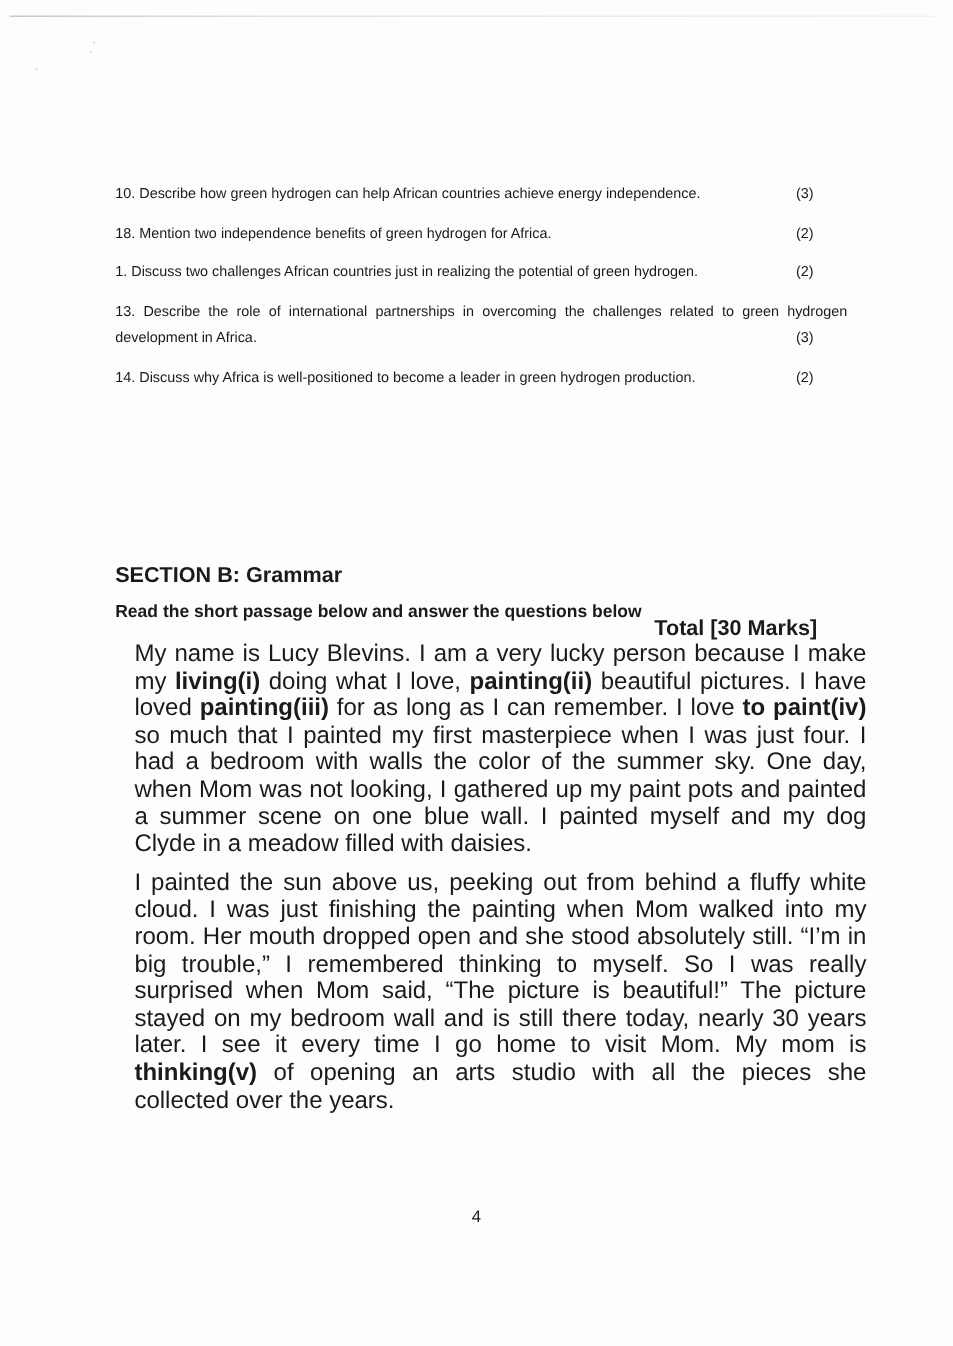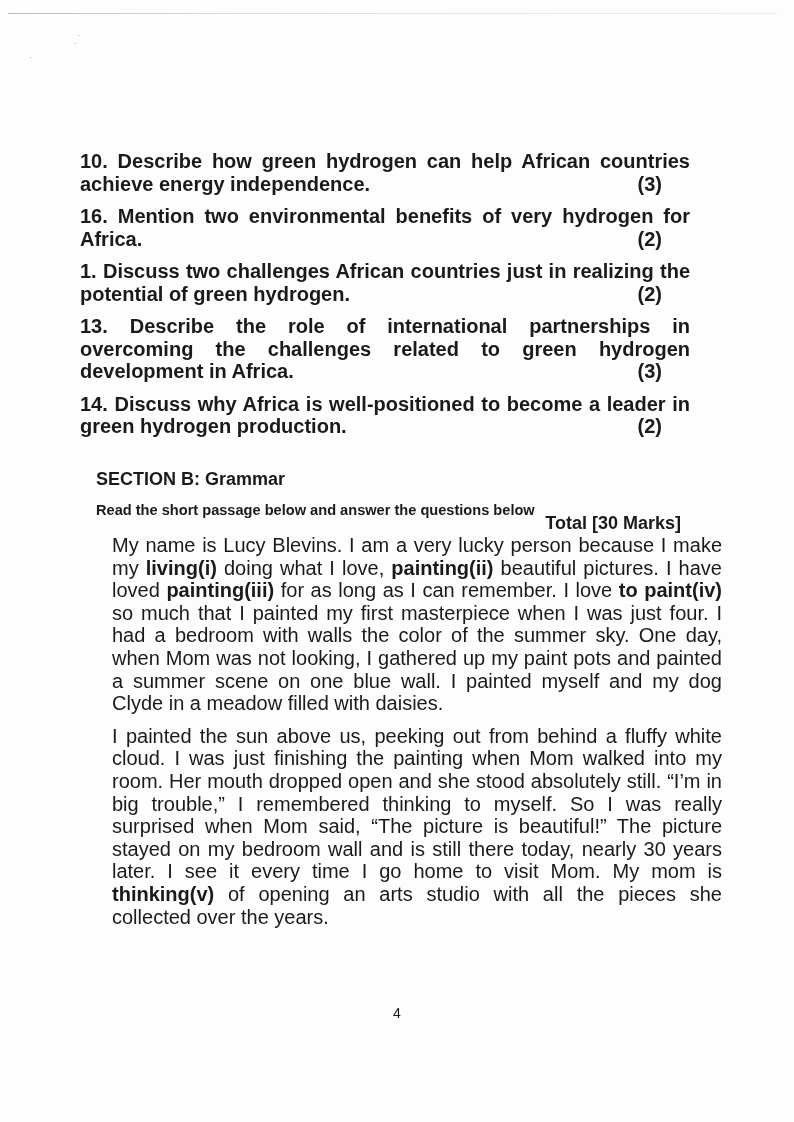--- a/index.html
+++ b/index.html
@@ -3,21 +3,21 @@
 <meta charset="utf-8">
 <style>
   html, body { margin: 0; padding: 0; }
   body {
     width: 794px; height: 1122px; background: #fdfdfd; position: relative; overflow: hidden;
     font-family: "Liberation Sans", "DejaVu Sans", sans-serif; color: #1a1a1a;
   }
   .scan-line { position: absolute; left: 8px; top: 13px; width: 770px; height: 1px;
     background: linear-gradient(90deg, #bbb 0%, #ddd 30%, #e6e6e6 60%, #eee 100%); }
   .speck { position: absolute; width: 1px; height: 1px; background: #aaa; }
-  .content { position: absolute; left: 80px; top: 150px; width: 610px; font-size: 20px; line-height: 22.5px; font-weight: bold; }
+  .content { position: absolute; left: 96px; top: 150px; width: 610px; font-size: 12px; line-height: 22.5px; }
   .q { margin: 0 0 10px 0; text-align: justify; }
   .q .marks { float: right; margin-right: 28px; }
   .section-head { position: absolute; left: 96px; top: 469px; width: 585px; font-weight: bold; font-size: 18px; }
   .section-head .total { position: absolute; right: 0; top: 0; margin-top: 44px; }
   .instruction { position: absolute; left: 96px; top: 502px; font-weight: bold; font-size: 14.6px; text-align: right; }
   .passage { position: absolute; left: 112px; top: 534px; width: 610px; font-size: 20px; line-height: 22.6px; }
   .passage p { margin: 0 0 10px 0; text-align: justify; }
   .passage b { font-weight: bold; }
   .page-num { position: absolute; left: 0; width: 794px; top: 1005px; text-align: center; font-size: 14px; }
 </style>
@@ -29,22 +29,22 @@
 <div class="speck" style="left:75px;top:43px"></div>
 <div class="speck" style="left:30px;top:57px"></div>
 
 <div class="content">
   <div class="q">
     <span>10.</span>
     <span>Describe how green hydrogen can help African countries achieve energy independence.</span>
     <span class="marks">(3)</span>
   </div>
   <div class="q">
-    <span>16.</span>
-    <span>Mention two environmental benefits of very hydrogen for Africa.</span>
+    <span>18.</span>
+    <span>Mention two independence benefits of green hydrogen for Africa.</span>
     <span class="marks">(2)</span>
   </div>
   <div class="q">
     <span>1.</span>
     <span>Discuss two challenges African countries just in realizing the potential of green hydrogen.</span>
     <span class="marks">(2)</span>
   </div>
   <div class="q">
     <span>13.</span>
     <span>Describe the role of international partnerships in overcoming the challenges related to green hydrogen development in Africa.</span>

